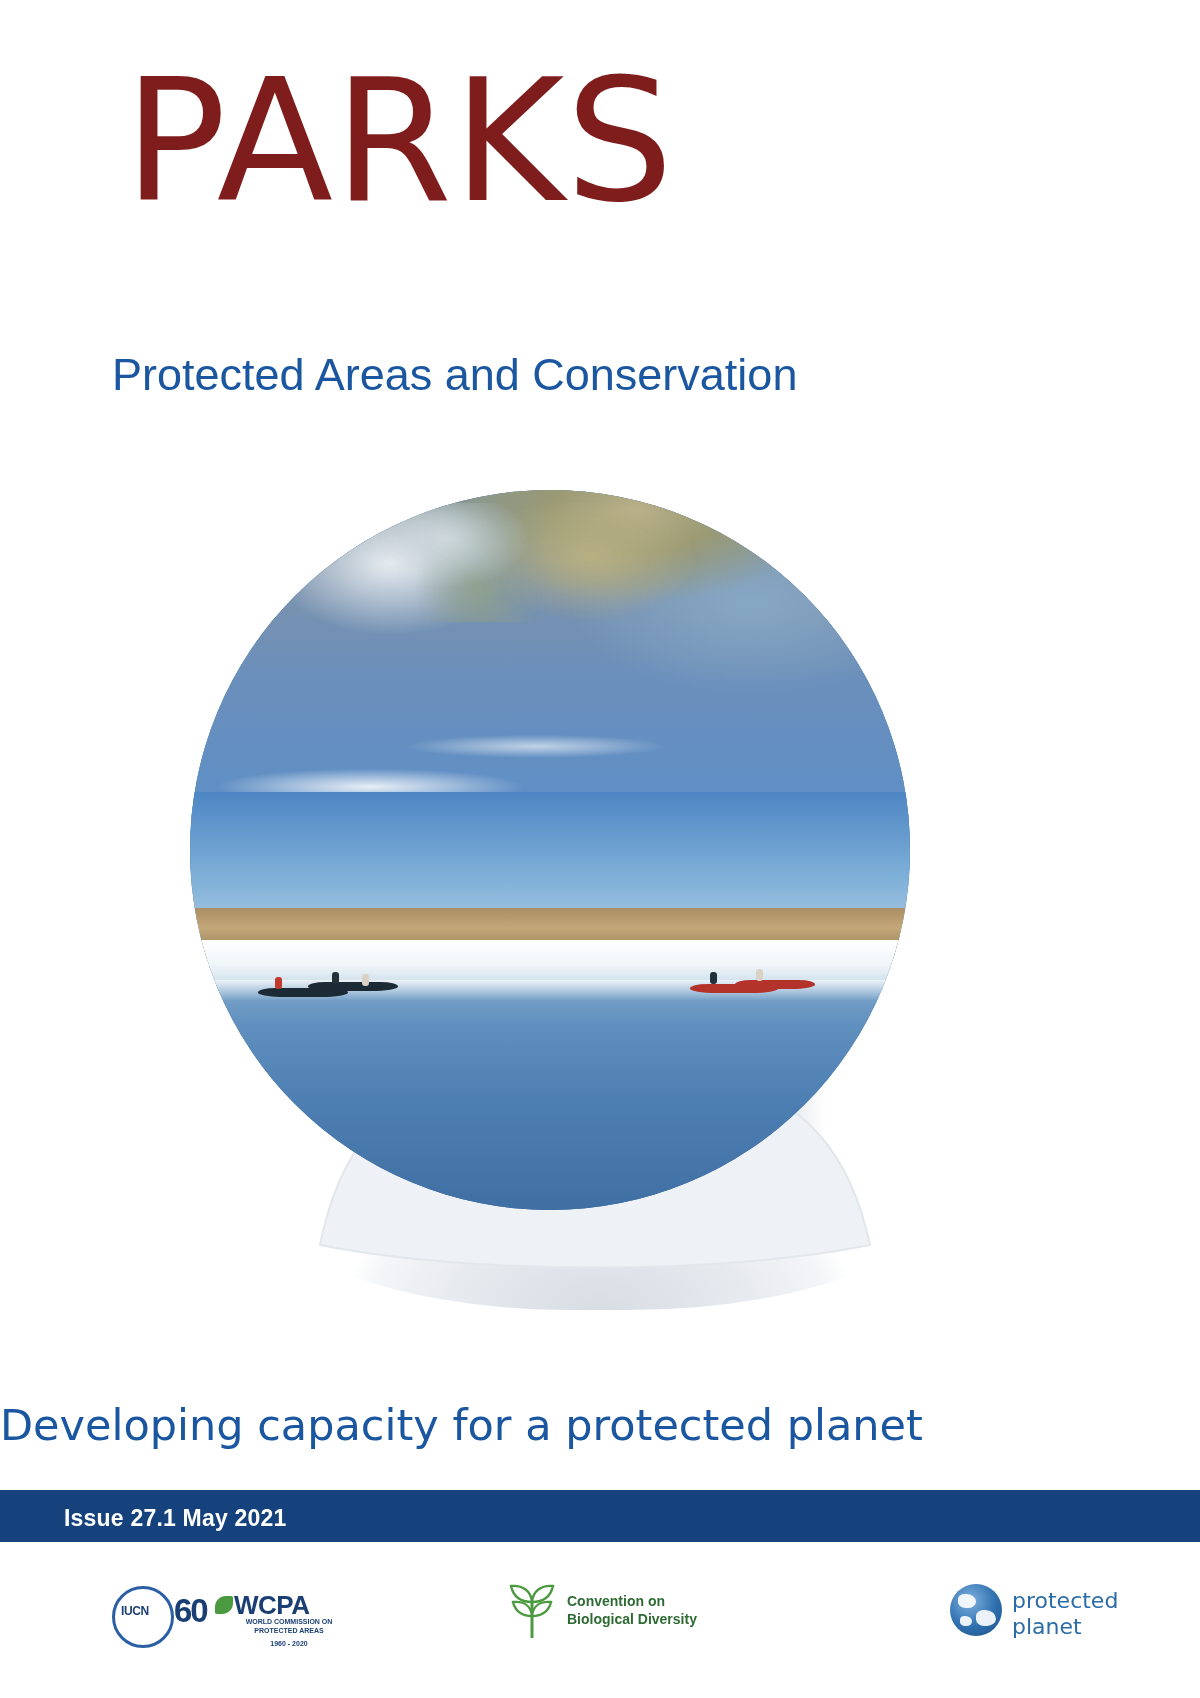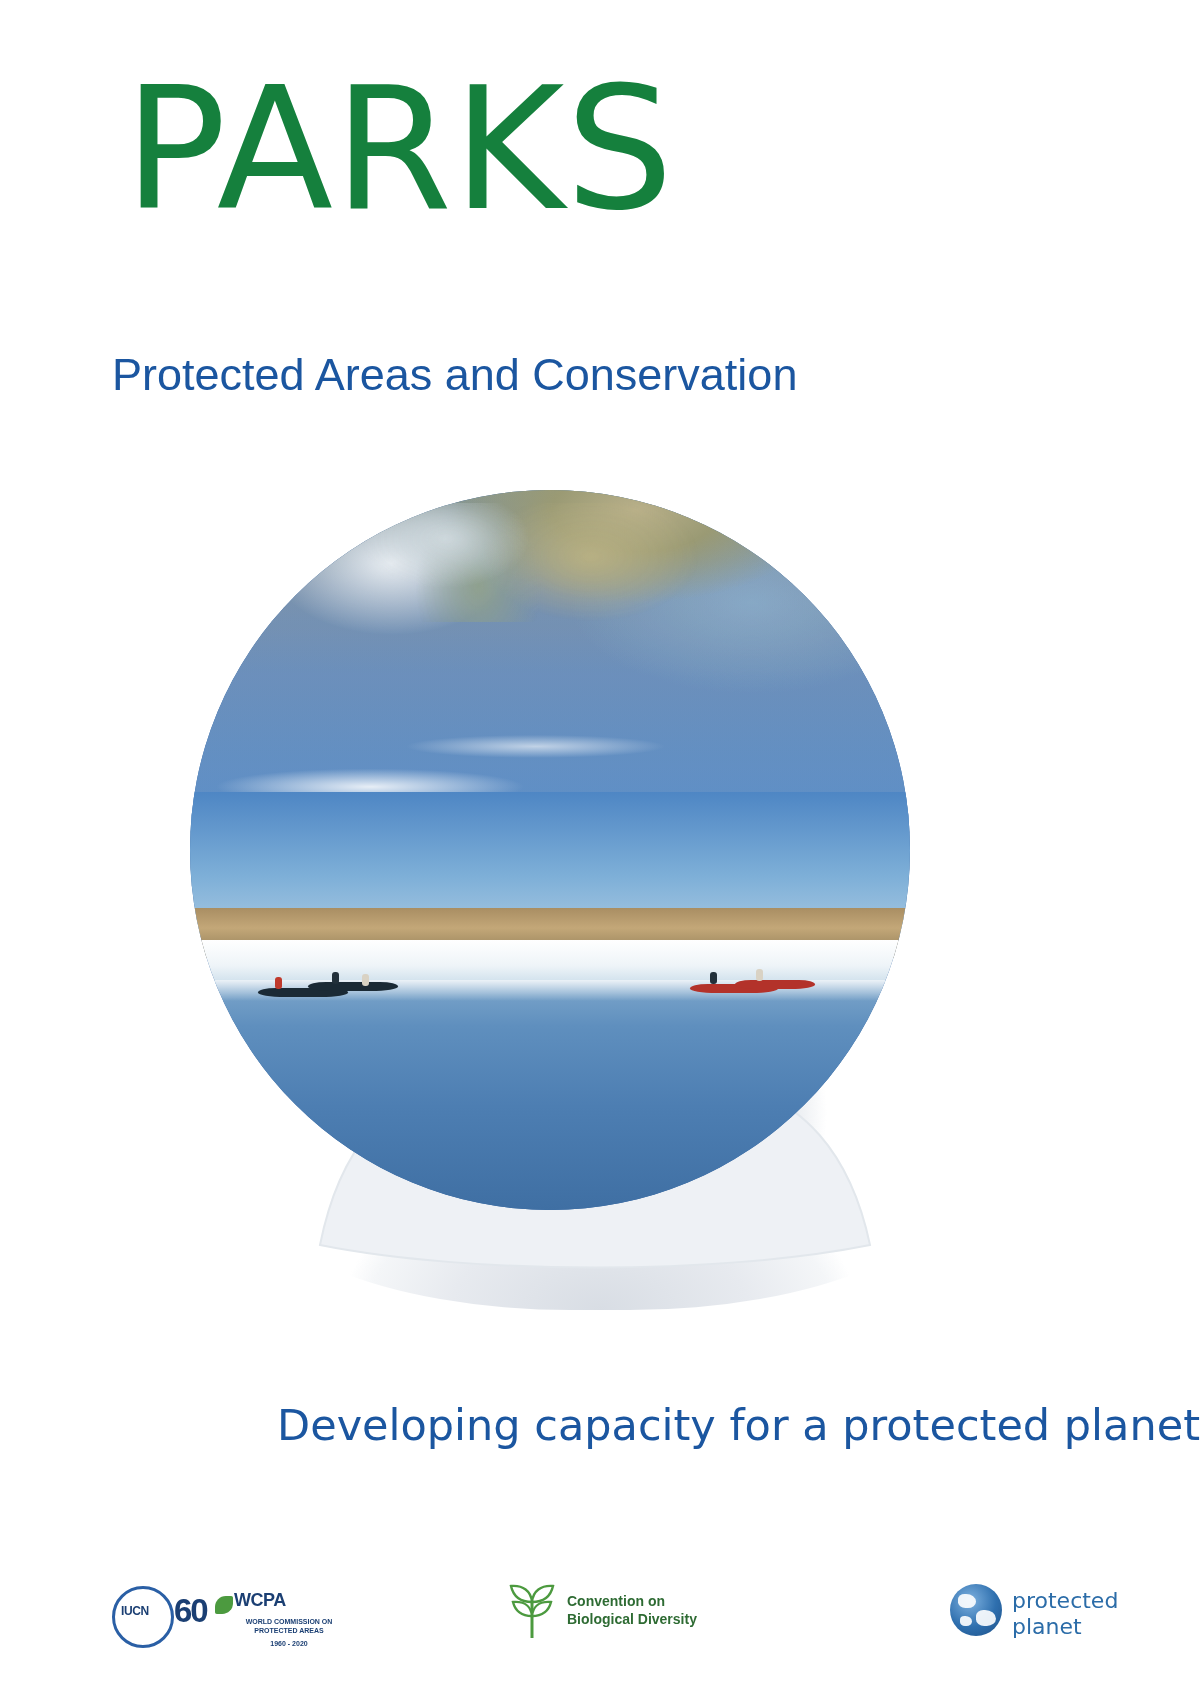--- a/index.html
+++ b/index.html
@@ -22,26 +22,26 @@
     width: 1200px;
     height: 1698px;
     background: #ffffff;
     overflow: hidden;
   }
 
   
   #masthead-title {
     position: absolute;
     left: 124px;
-    top: 64px;
+    top: 56px;
     font-size: 170px;
     line-height: 1;
     letter-spacing: 1px;
     font-weight: 400;
-    color: #15803d;
+    color: #7f1d1d;
     font-family: "DejaVu Sans", sans-serif;
   }
 
   #subtitle {
     position: absolute;
     left: 112px;
     top: 345px;
     width: 900px;
     font-size: 45px;
     line-height: 1.34;
@@ -196,21 +196,21 @@
   .paddler.red { background: #c0392b; }
   .paddler.dark { background: #22303a; }
   .paddler.light { background: #d9d2c4; }
 
   
   #strapline {
     position: absolute;
     left: 0;
     top: 1400px;
     width: 1200px;
-    text-align: right;
+    text-align: left;
     font-size: 43px;
     color: #1b56a0;
     font-family: "DejaVu Sans", sans-serif;
     font-weight: 400;
   }
 
   
   #issue-bar {
     position: absolute;
     left: 0;
@@ -268,21 +268,21 @@
   .wcpa-leaf {
     position: absolute;
     left: 103px; top: 18px;
     width: 18px; height: 18px;
     background: #4c9a3f;
     border-radius: 60% 10% 60% 10%;
   }
   .wcpa-name {
     position: absolute;
     left: 122px; top: 12px;
-    font-size: 18px;
+    font-size: 26px;
     font-weight: bold;
     color: #1b3f73;
     letter-spacing: -0.5px;
   }
   .wcpa-sub {
     position: absolute;
     left: 122px; top: 39px;
     width: 110px;
     font-size: 7px;
     line-height: 1.35;
@@ -382,20 +382,23 @@
 
       <div class="canoe red" style="left:500px; top:494px; width:88px;"></div>
       <div class="canoe red" style="left:545px; top:490px; width:80px;"></div>
       <div class="paddler dark" style="left:520px; top:482px;"></div>
       <div class="paddler light" style="left:566px; top:479px;"></div>
     </div>
   </div>
 
   <div id="strapline">Developing capacity for a protected planet</div>
 
+  <div id="issue-bar">
+    <div id="issue-label">Issue 27.1 May 2021</div>
+  </div>
 
   <div id="logo-strip">
 
     <div class="logo-block" id="logo-iucn">
       <div class="iucn-ring"></div>
       <div class="iucn-text">IUCN</div>
       <div class="wcpa-60">60</div>
       <div class="wcpa-leaf"></div>
       <div class="wcpa-name">WCPA</div>
       <div class="wcpa-sub">WORLD COMMISSION ON PROTECTED AREAS</div>

